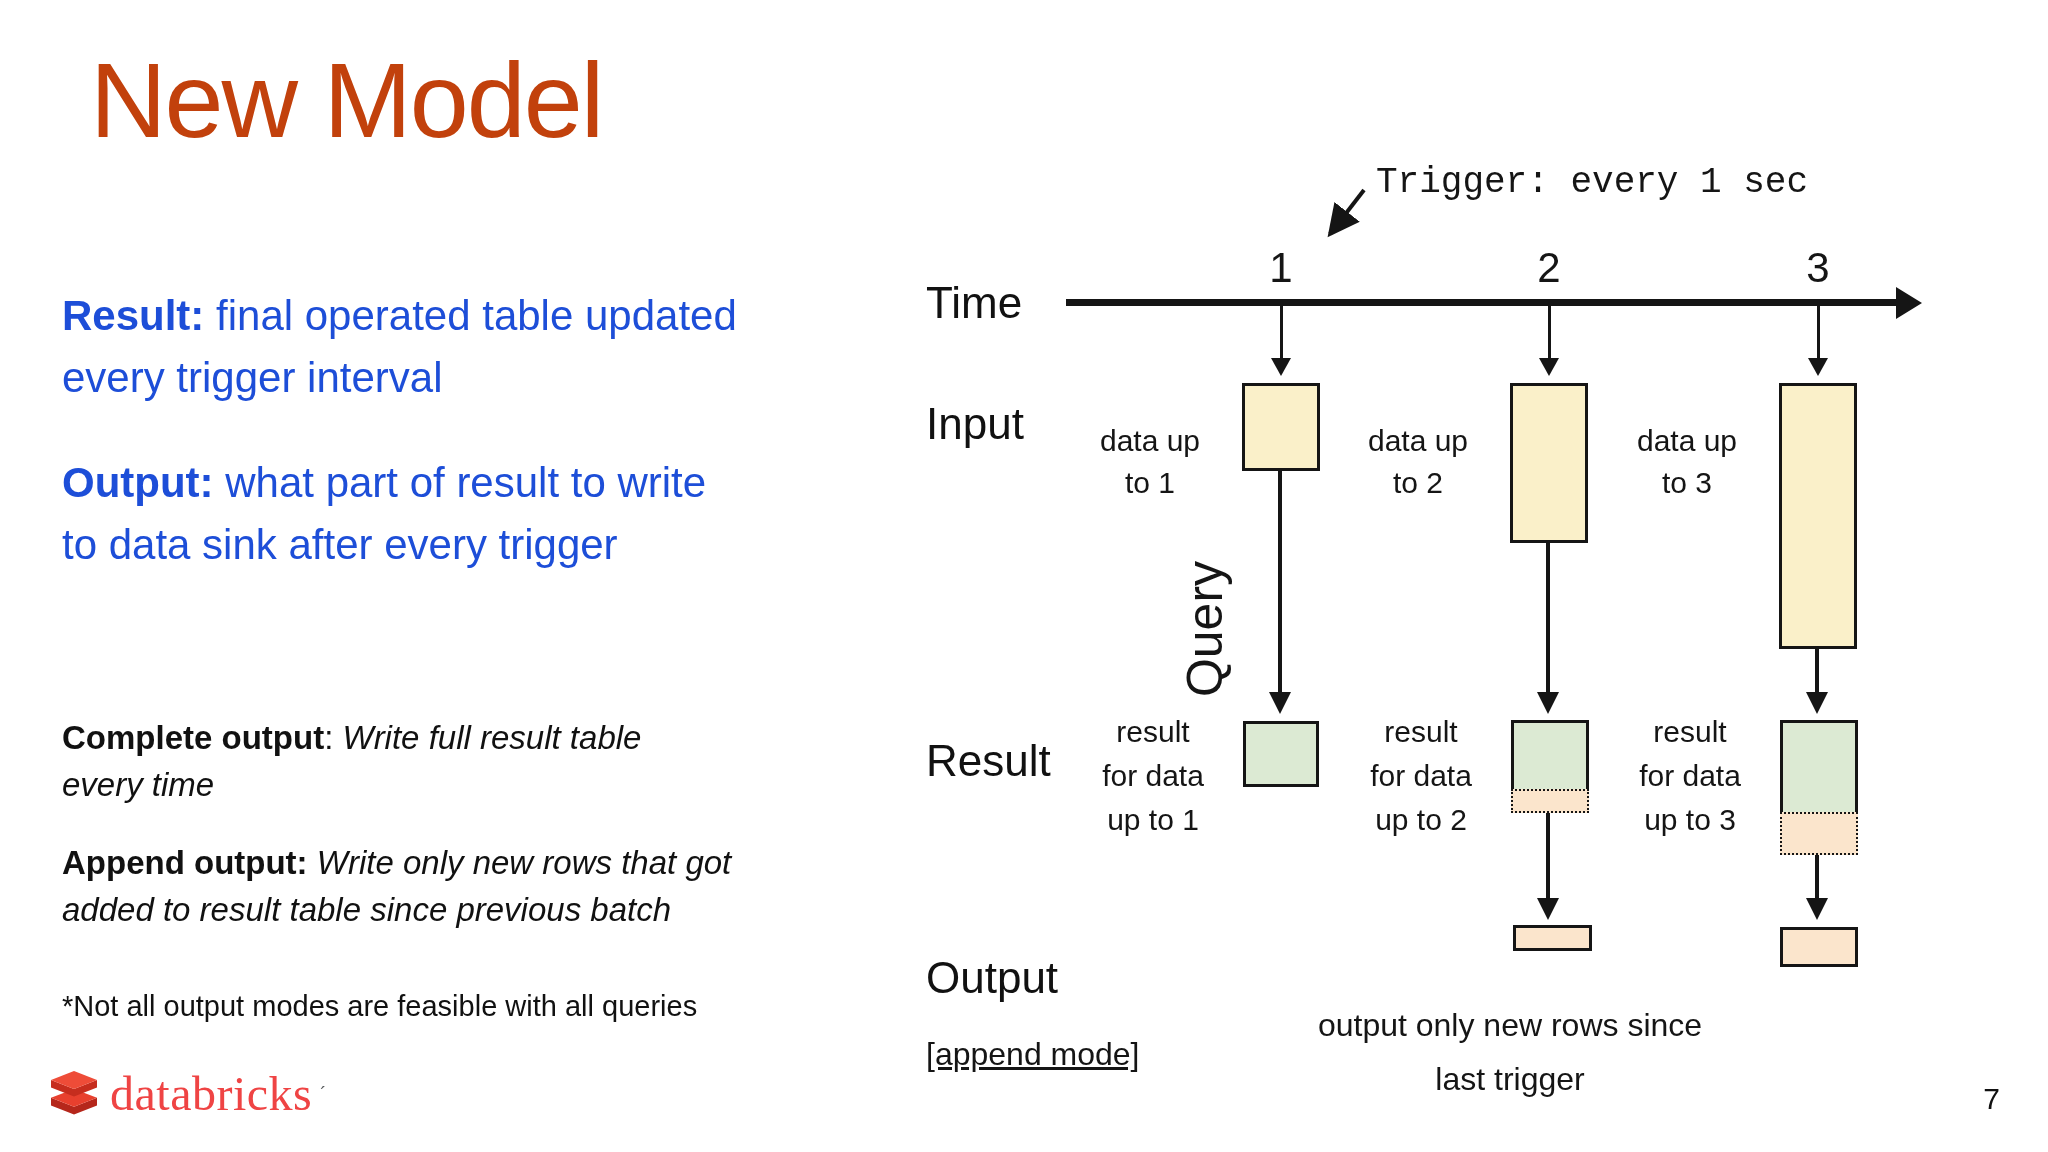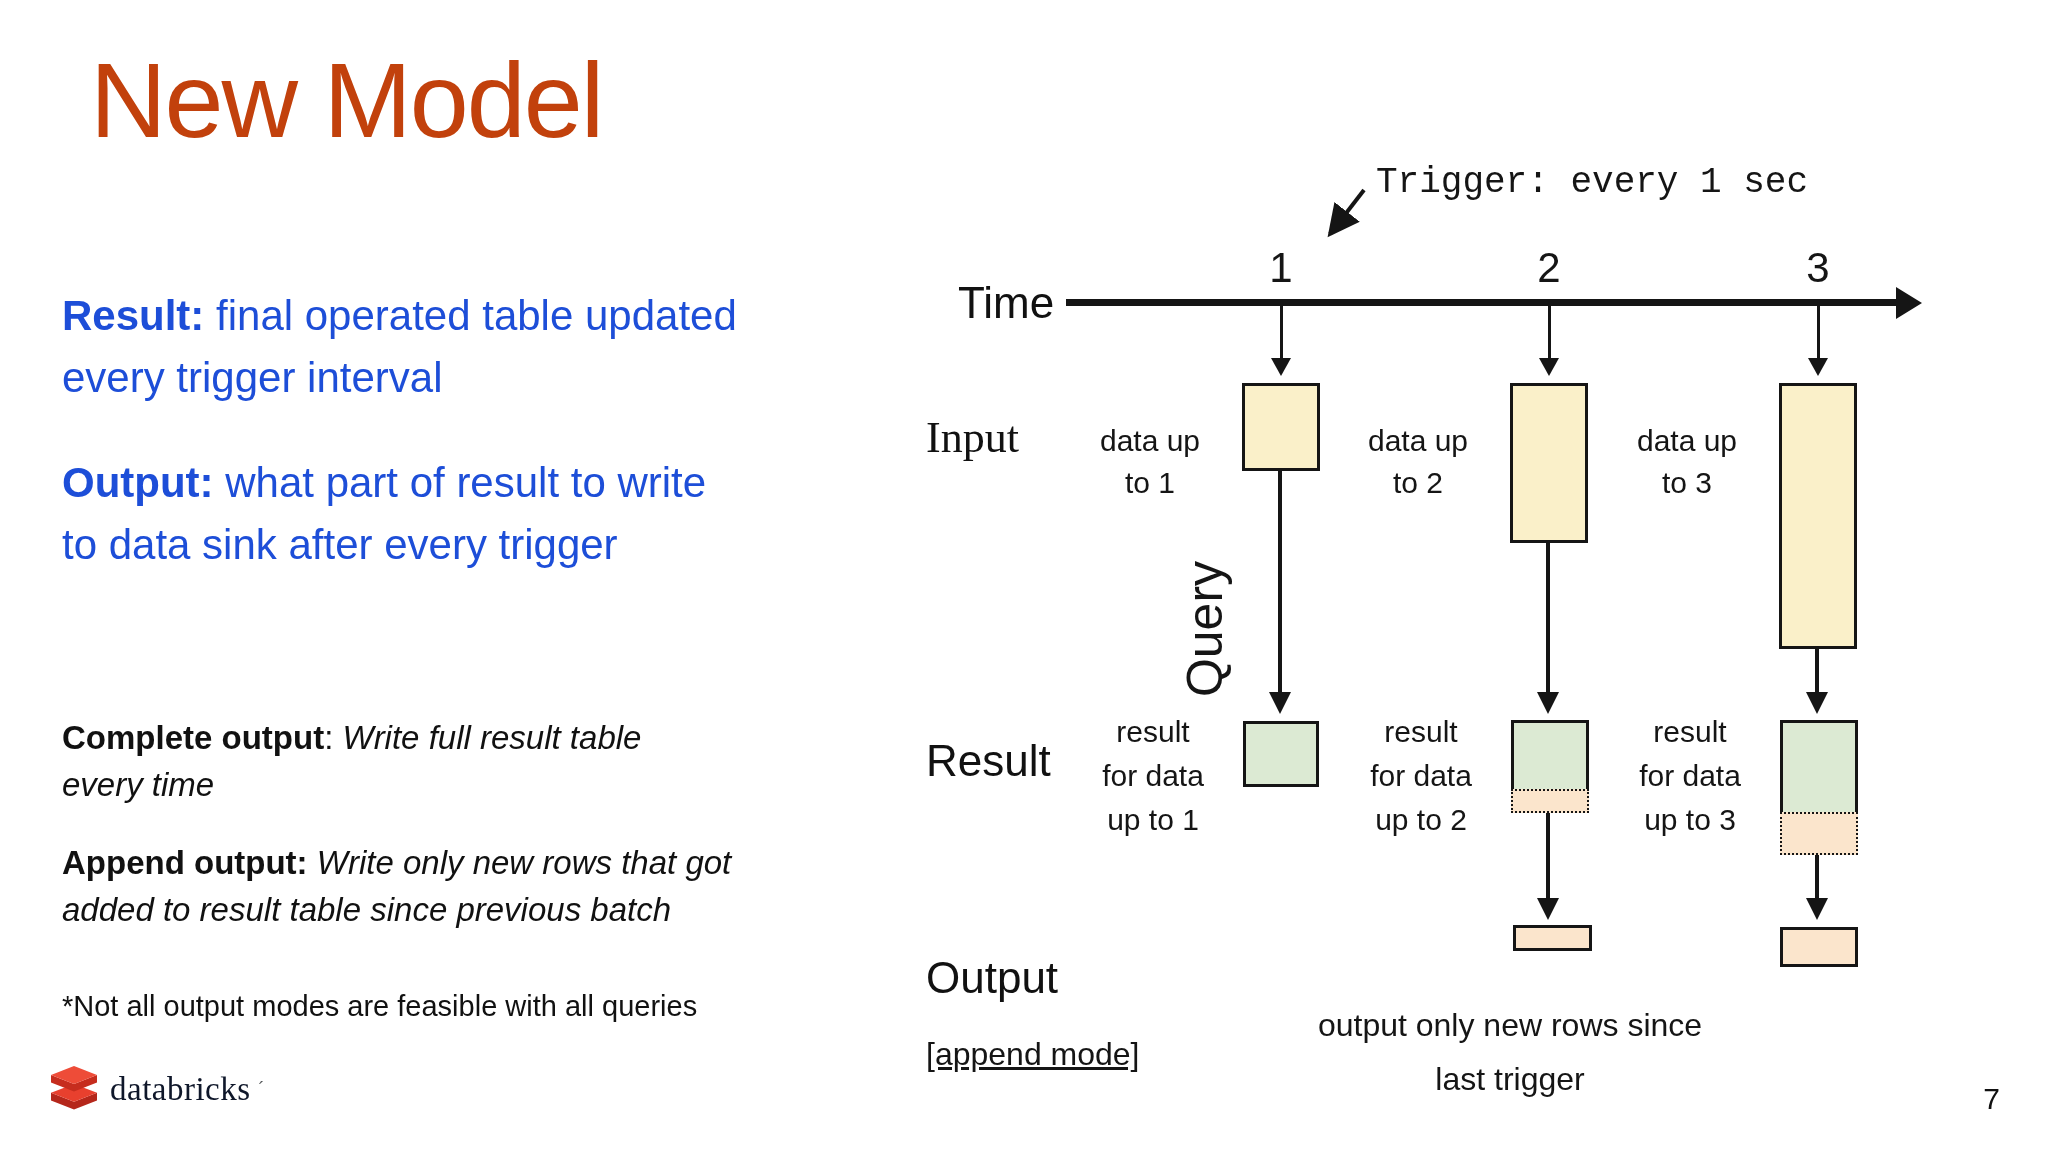--- a/index.html
+++ b/index.html
@@ -30,21 +30,21 @@
   .result-box{background:var(--result-fill);}
   .result-box.open-bottom{border-bottom:none;}
   .new-rows{position:absolute;box-sizing:border-box;border:2px dotted var(--line);background:var(--new-fill);}
   .out-box{background:var(--new-fill);}
   .query{font-size:50px;transform:rotate(-90deg);transform-origin:center center;width:200px;text-align:center;}
   .trigger-text{font-size:36px;}
   .outnote{width:640px;text-align:center;font-size:32px;line-height:54px;white-space:pre-line;}
   .appendmode{font-size:32px;text-decoration:underline;}
   .pagenum{width:60px;text-align:right;font-size:30px;color:#111;}
   .logo{display:flex;align-items:center;gap:8px;}
-  .logo-text{font-family:"Liberation Serif",serif;font-size:33px;color:#0f172a;letter-spacing:0.5px;}
+  .logo-text{font-family:"Liberation Serif",serif;font-size:48px;color:#ef4444;letter-spacing:0.5px;}
   .logo-mark{font-size:18px;color:#54585A;vertical-align:top;line-height:30px;}
 </style>
 </head>
 <body>
 
 <div class="slide" style="--input-fill: #FAF0C9; --result-fill: #DCEAD3; --new-fill: #FBE5CC; --line: #151515;">
 
   <div class="abs title">New Model</div>
 
   <div class="abs para" style="top:285px;">
@@ -85,36 +85,36 @@
   <div class="abs trigger-text" style="left:1376px;top:162px;font-family:Liberation Mono, monospace;">Trigger: every 1 sec</div>
   <svg class="abs" style="left:1312px;top:182px;" width="64" height="68" viewBox="0 0 64 68">
     <defs>
       <marker id="ah" markerWidth="10" markerHeight="10" refX="7" refY="4" orient="auto">
         <path d="M0,0 L8,4 L0,8 z" fill="#151515"></path>
       </marker>
     </defs>
     <line x1="52" y1="8" x2="18" y2="52" stroke="#151515" stroke-width="4" marker-end="url(#ah)"></line>
   </svg>
 
-  <div class="abs rowlabel" style="left:926px;top:278px;margin-left:32px;">Time</div>
+  <div class="abs rowlabel" style="left:926px;top:278px;">Time</div>
   <div class="hline" style="left:1066px;top:299px;width:836px;height:7px;"></div>
   <div class="head-right" style="left:1896px;top:287px;"></div>
 
   <div class="abs num" style="left:1251px;">1</div>
   <div class="abs num" style="left:1519px;">2</div>
   <div class="abs num" style="left:1788px;">3</div>
 
   <div class="vline" style="left:1280px;top:306px;width:3px;height:54px;"></div>
   <div class="head-down" style="left:1271px;top:358px;"></div>
   <div class="vline" style="left:1548px;top:306px;width:3px;height:54px;"></div>
   <div class="head-down" style="left:1539px;top:358px;"></div>
   <div class="vline" style="left:1817px;top:306px;width:3px;height:54px;"></div>
   <div class="head-down" style="left:1808px;top:358px;"></div>
 
-  <div class="abs rowlabel" style="left:926px;top:412px;font-family:Liberation Serif, serif;">Input</div>
+  <div class="abs rowlabel" style="left:926px;top:399px;">Input</div>
 
   <div class="abs caption" style="left:1065px;top:420px;">data up
 to 1</div>
   <div class="abs caption" style="left:1333px;top:420px;">data up
 to 2</div>
   <div class="abs caption" style="left:1602px;top:420px;">data up
 to 3</div>
 
   <div class="box input-box" style="left:1242px;top:383px;width:78px;height:88px;"></div>
   <div class="box input-box" style="left:1510px;top:383px;width:78px;height:160px;"></div>

